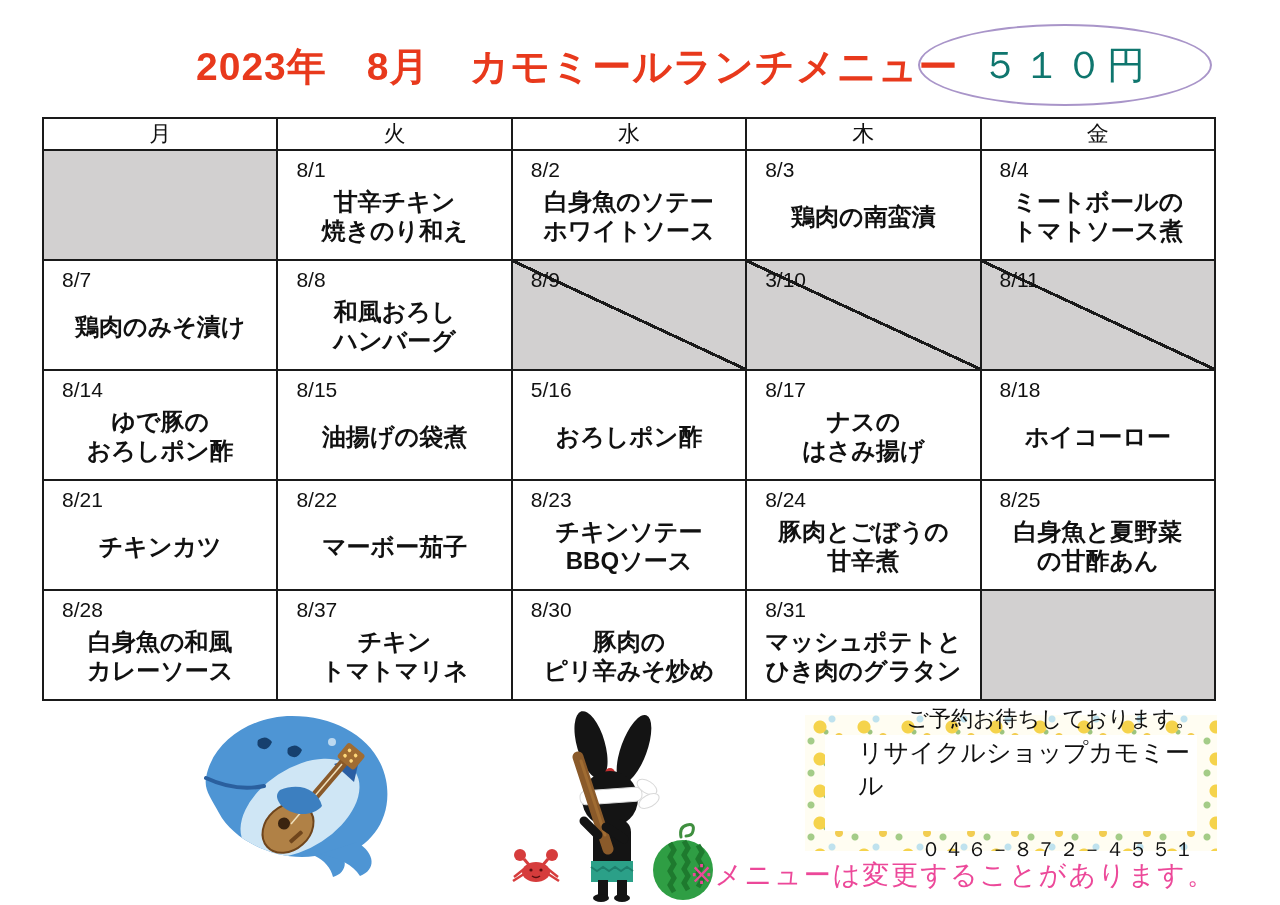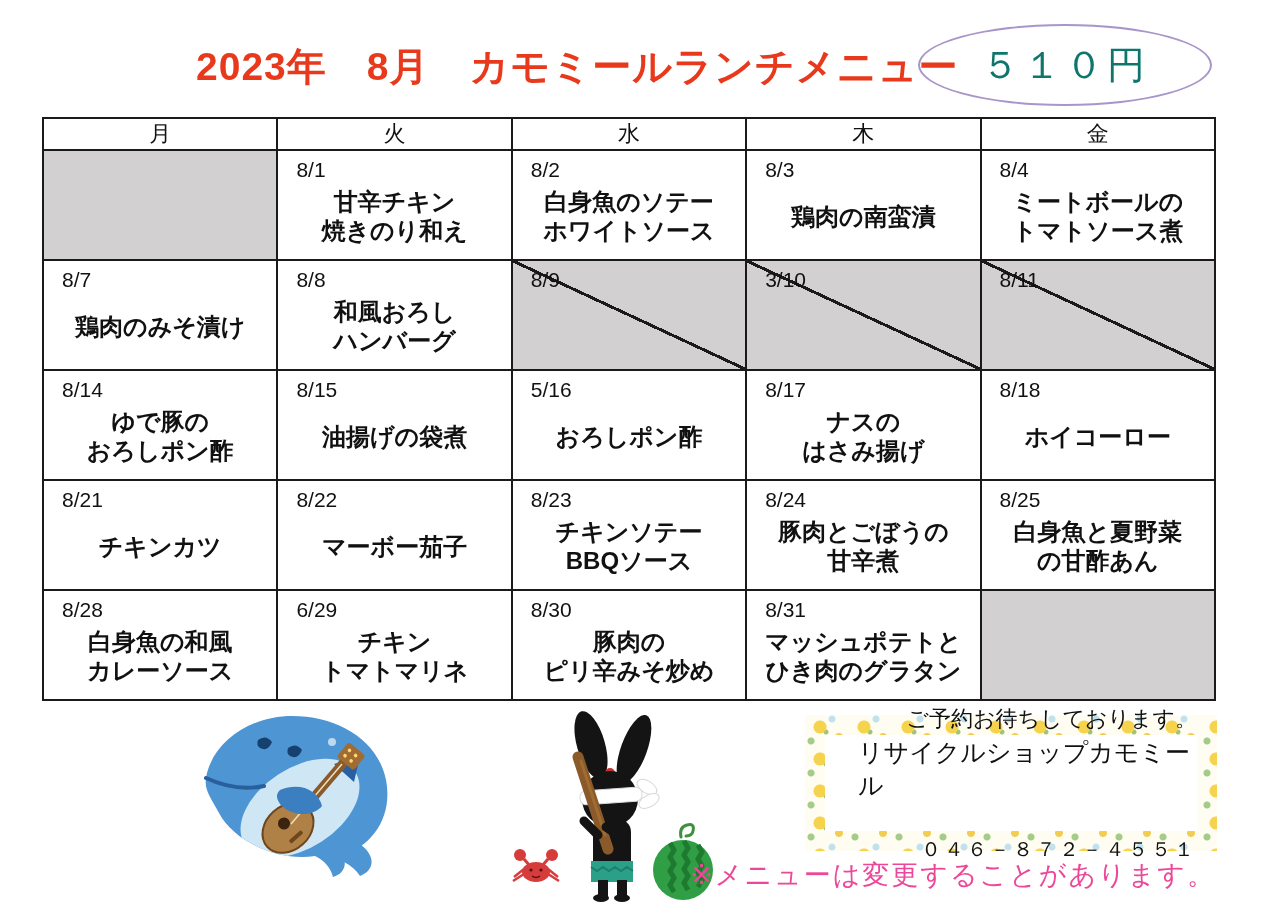--- a/index.html
+++ b/index.html
@@ -269,21 +269,21 @@
           <div class="cell-inner">
         <div class="cell-date">8/28</div>
         <div class="cell-menu">
           <span>白身魚の和風</span>
           <span>カレーソース</span>
         </div>
           </div>
         </td>
       <td>
           <div class="cell-inner">
-        <div class="cell-date">6/29</div>
+        <div class="cell-date">8/37</div>
         <div class="cell-menu">
           <span>チキン</span>
           <span>トマトマリネ</span>
         </div>
           </div>
         </td>
       <td>
           <div class="cell-inner">
         <div class="cell-date">8/30</div>
         <div class="cell-menu">

